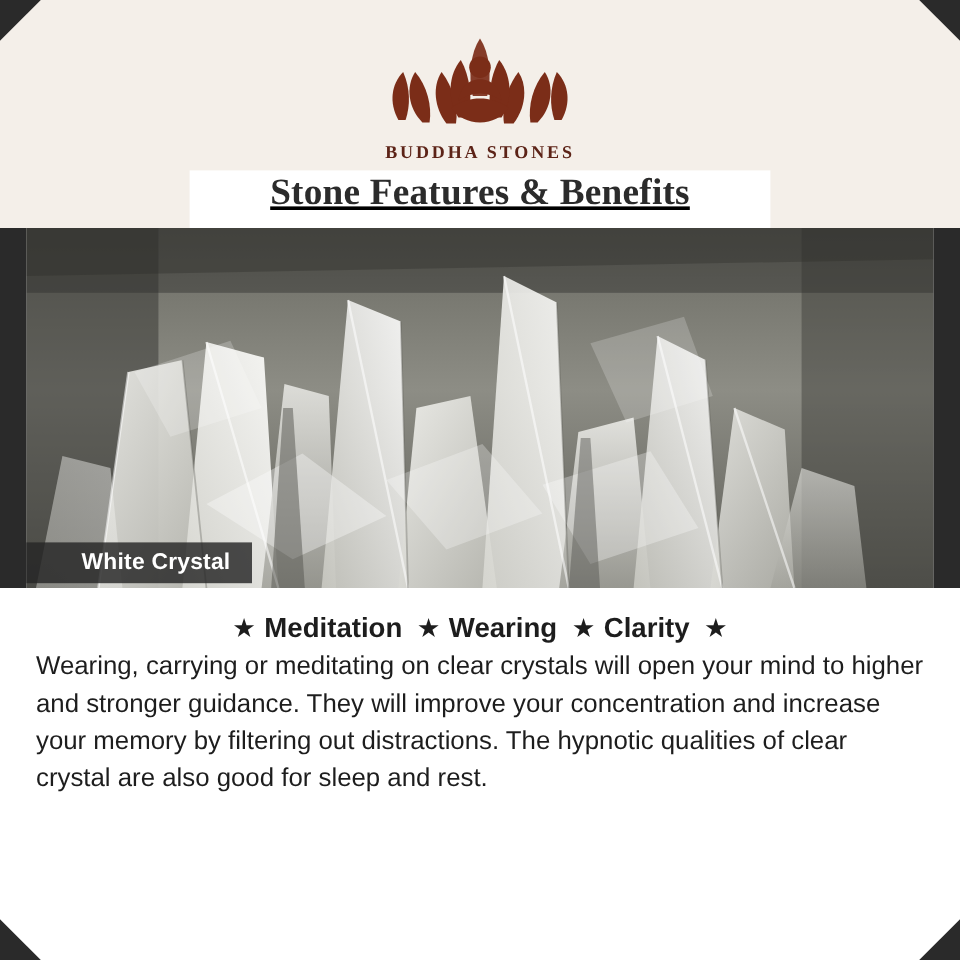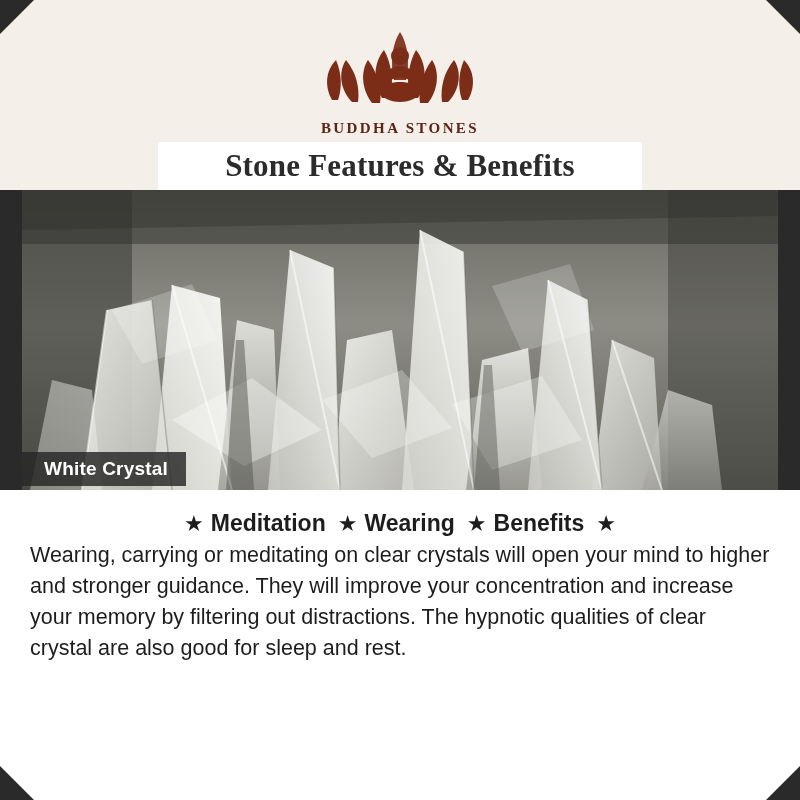--- a/index.html
+++ b/index.html
@@ -76,23 +76,23 @@
   }
 
   .title-plate {
     position: absolute;
     left: 158px;
     top: 142px;
     width: 484px;
     height: 48px;
     background: #ffffff;
     display: flex;
-    align-items: center;
     justify-content: center;
     z-index: 12;
+    text-decoration: underline;
   }
   .title-plate span {
     font-family: "Liberation Serif", serif;
     font-weight: bold;
     font-size: 31px;
     color: #2b2b2b;
     letter-spacing: 0.2px;
   }
 
   
@@ -129,20 +129,21 @@
     display: flex;
     align-items: center;
     padding: 0 18px 0 22px;
     z-index: 20;
   }
   .caption span {
     font-size: 19px;
     font-weight: bold;
     font-family: "Liberation Sans", sans-serif;
     letter-spacing: 0.2px;
+    margin-left: 24px;
   }
 
   
   .benefits {
     position: absolute;
     top: 510px;
     left: 0;
     width: 800px;
     display: flex;
     justify-content: center;
@@ -304,21 +305,21 @@
     <div class="benefit">
       <span class="star">★</span>
       <span class="blabel">Meditation</span>
     </div>
     <div class="benefit">
       <span class="star">★</span>
       <span class="blabel">Wearing</span>
     </div>
     <div class="benefit">
       <span class="star">★</span>
-      <span class="blabel">Benefits</span>
+      <span class="blabel">Clarity</span>
     </div>
     <div class="benefit">
       <span class="star">★</span>
     </div>
   </div>
 
   <div class="body-copy">Wearing, carrying or meditating on clear crystals will open your mind to higher and stronger guidance. They will improve your concentration and increase your memory by filtering out distractions. The hypnotic qualities of clear crystal are also good for sleep and rest.</div>
 
 </div>
 

